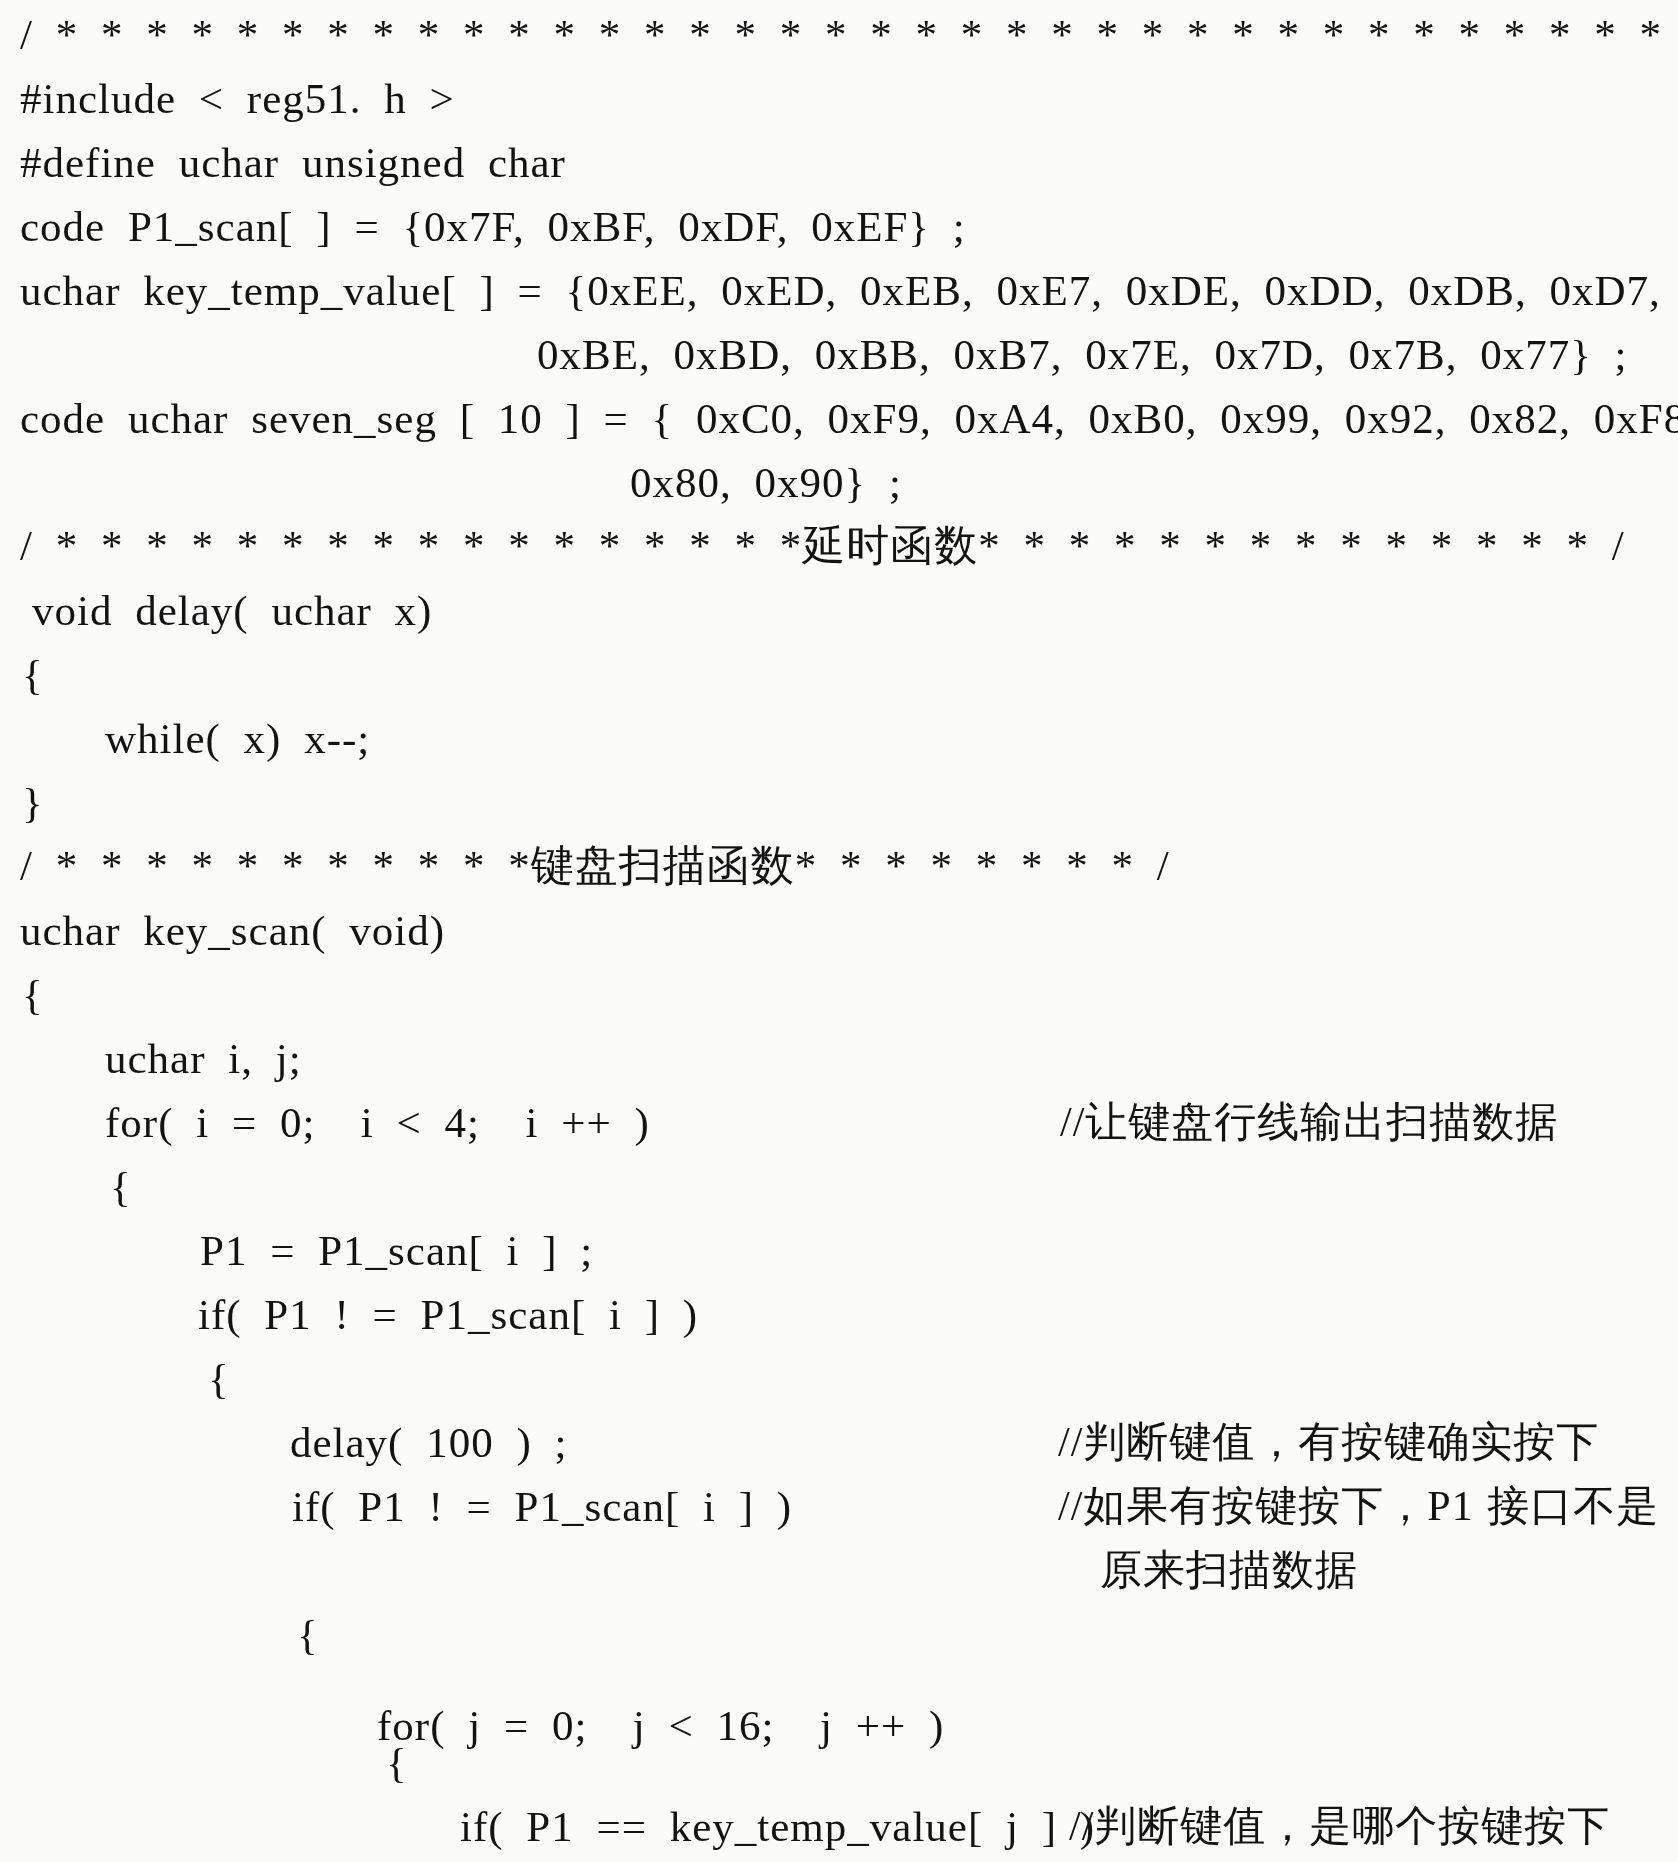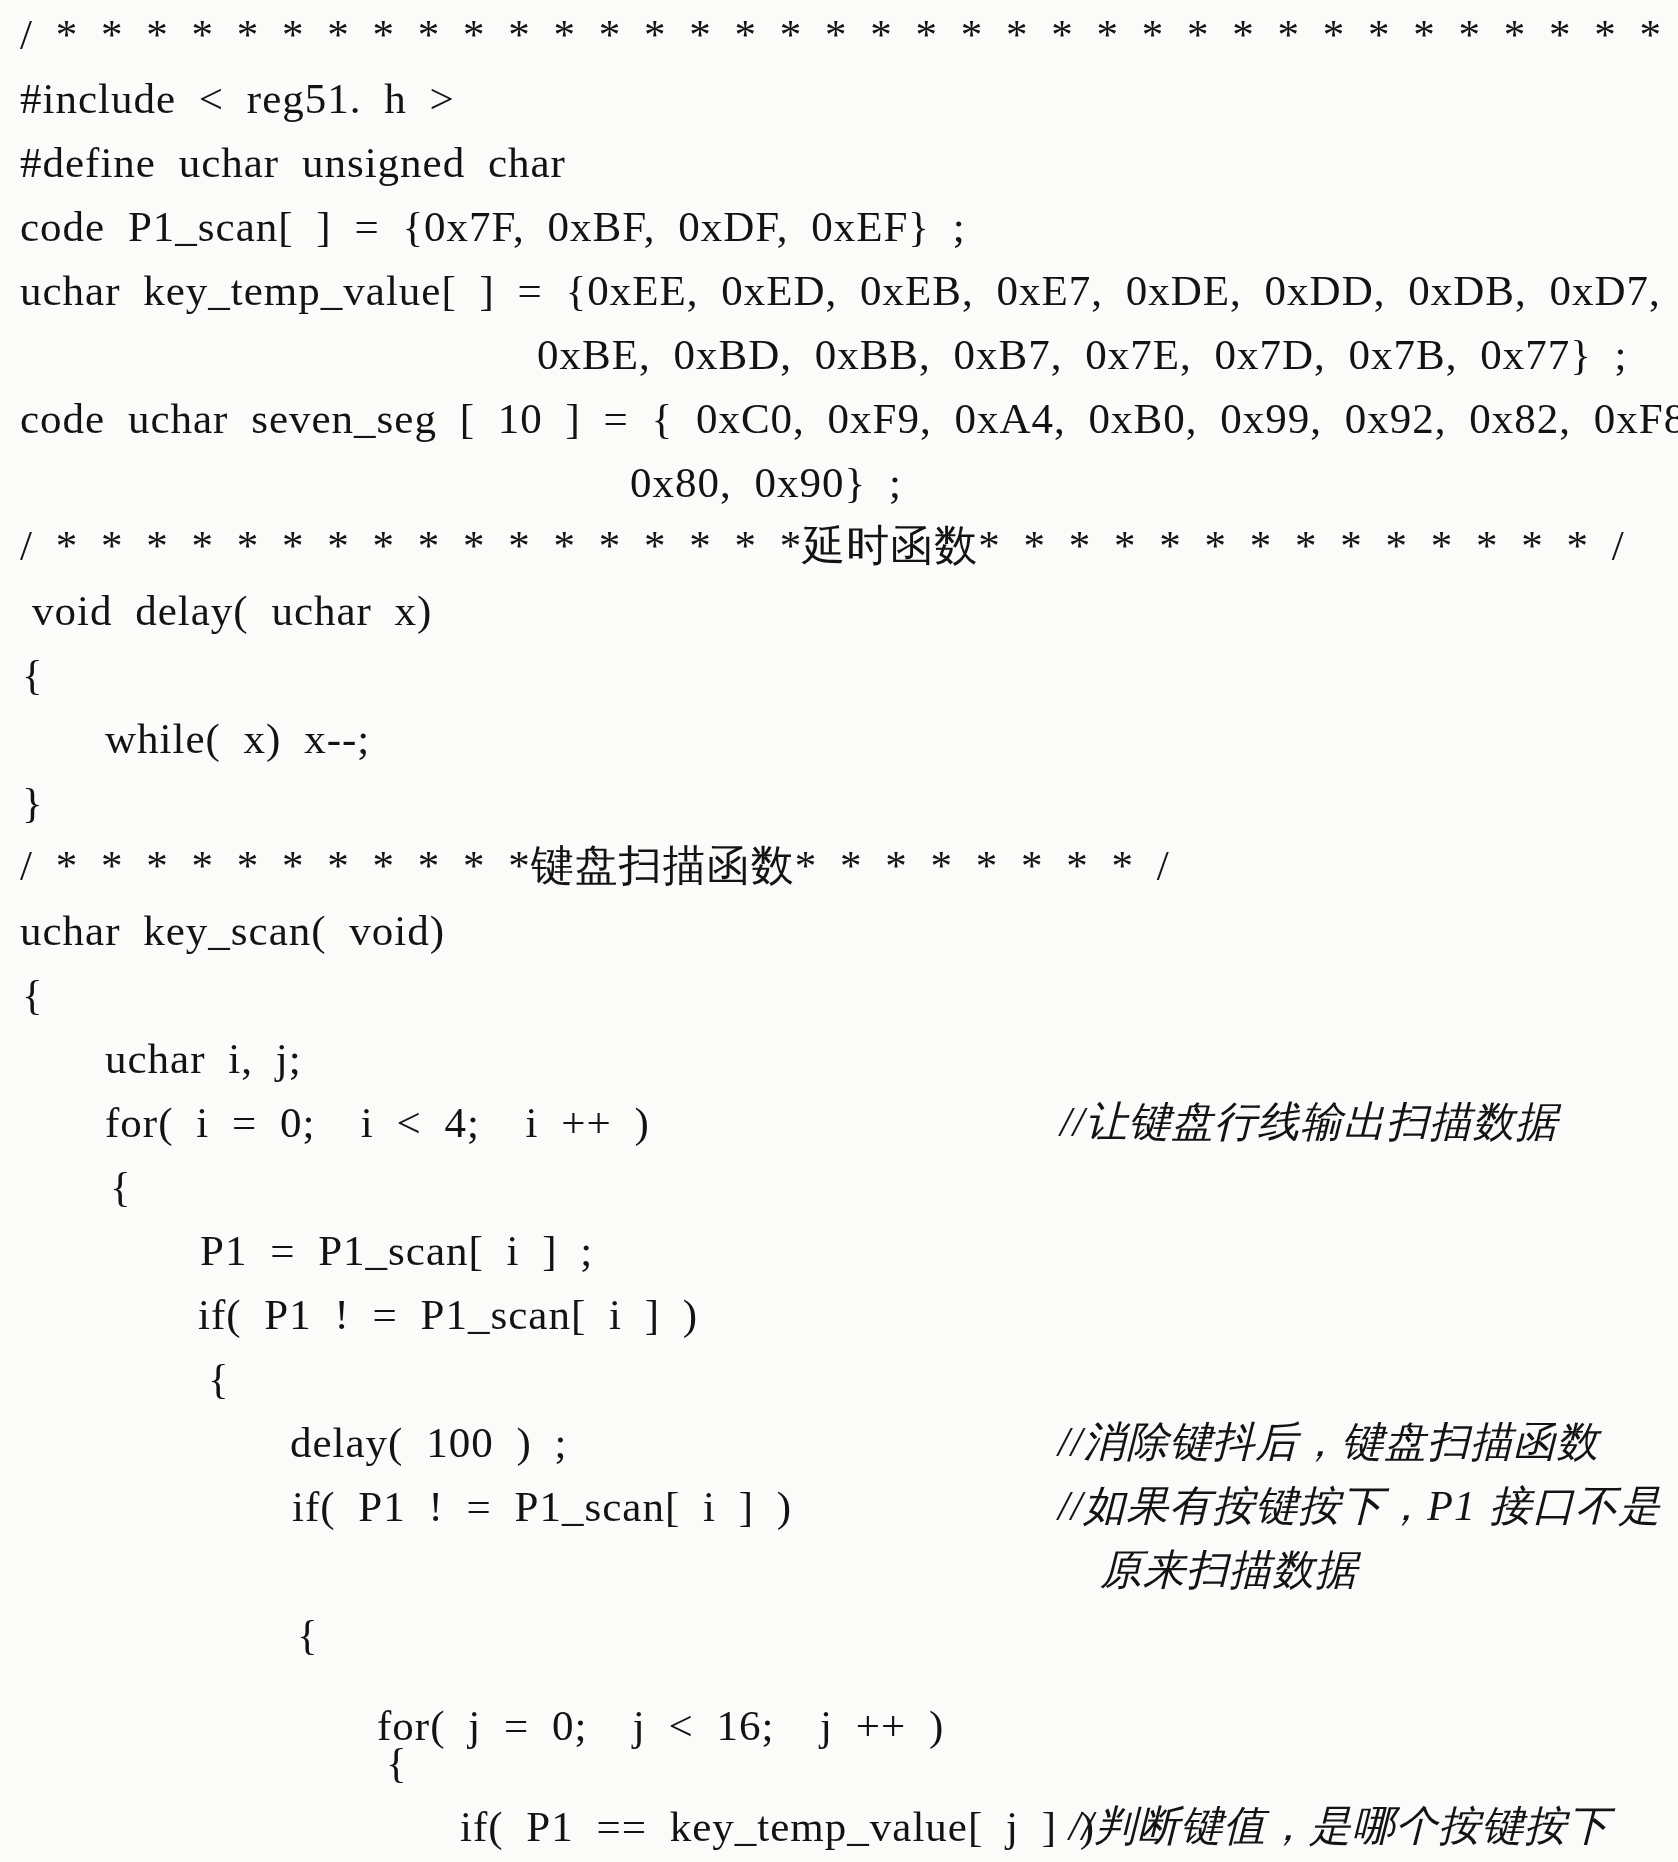--- a/index.html
+++ b/index.html
@@ -32,21 +32,20 @@
     word-spacing: 11px;
   }
   .comment {
     position: absolute;
     top: 50%;
     transform: translateY(-50%);
     white-space: pre;
     font-size: 42px;
     letter-spacing: 1px;
     word-spacing: 2px;
-    font-style: italic;
   }
 </style>
 </head>
 <body>
 
 <div class="page">
     <div class="line">
       <span class="code" style="left: 20px;">/ * * * * * * * * * * * * * * * * * * * * * * * * * * * * * * * * * * * * * * /</span>
     </div>
     <div class="line">
@@ -108,21 +107,21 @@
       <span class="code" style="left: 200px;">P1 = P1_scan[ i ] ;</span>
     </div>
     <div class="line">
       <span class="code" style="left: 198px;">if( P1 ! = P1_scan[ i ] )</span>
     </div>
     <div class="line">
       <span class="code" style="left: 208px;">{</span>
     </div>
     <div class="line">
       <span class="code" style="left: 290px;">delay( 100 ) ;</span>
-      <span class="comment" style="left: 1058px;">//消除键抖后，键盘扫描函数</span>
+      <span class="comment" style="left: 1058px;">//判断键值，有按键确实按下</span>
     </div>
     <div class="line">
       <span class="code" style="left: 292px;">if( P1 ! = P1_scan[ i ] )</span>
       <span class="comment" style="left: 1058px;">//如果有按键按下，P1 接口不是</span>
     </div>
     <div class="line">
       <span class="comment" style="left: 1100px;">原来扫描数据</span>
     </div>
     <div class="line">
       <span class="code" style="left: 297px;">{</span>

